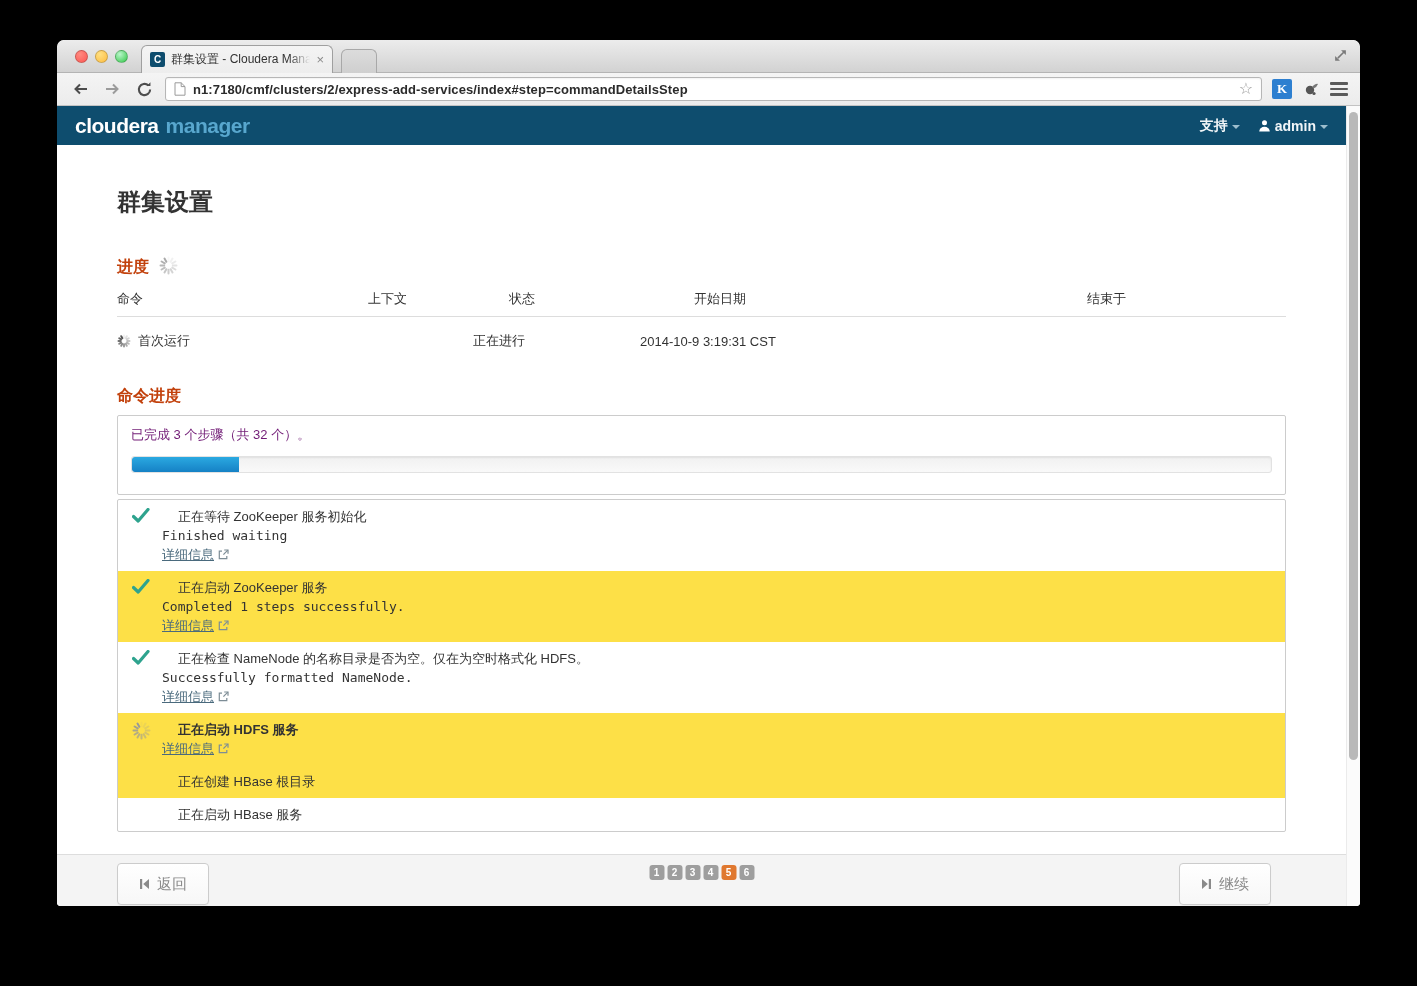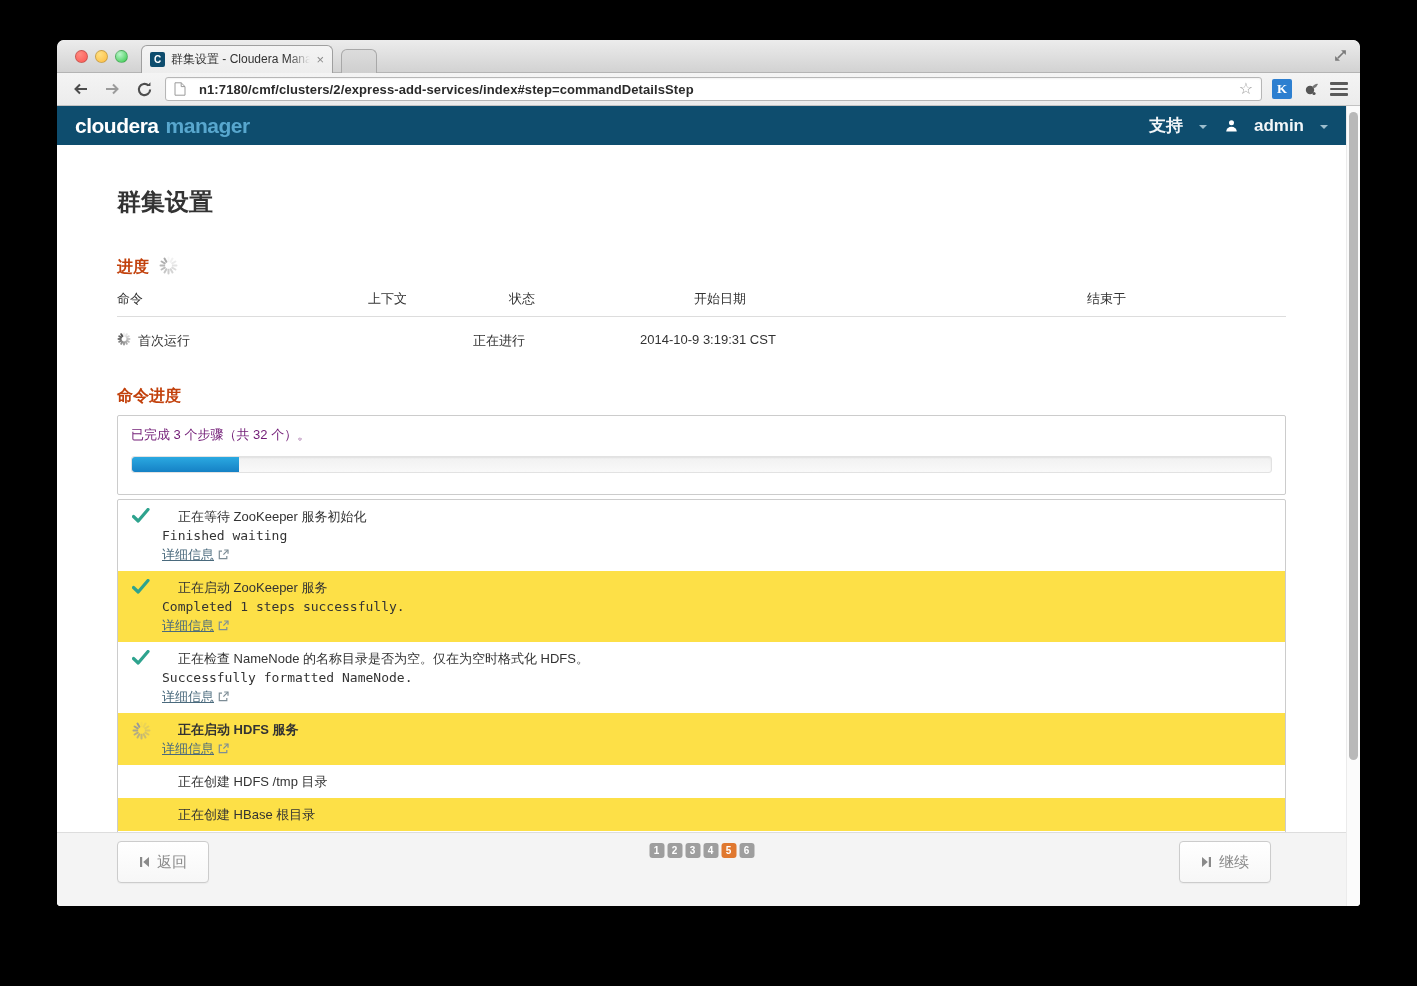--- a/index.html
+++ b/index.html
@@ -24,68 +24,68 @@
   .tab-close { font-size:13px; color:#8a8a8a; line-height:1; cursor:default; flex:0 0 auto; }
   .tab-stub { position:absolute; left:284px; top:9px; width:36px; height:24px; background:linear-gradient(180deg,#dcdcdc,#cfcfcf);
     border:1px solid #a8a8a8; border-bottom:none; border-radius:6px 6px 0 0; }
   .expand-btn { position:absolute; right:12px; top:8px; }
 
   
   .toolbar { height:33px; background:linear-gradient(180deg,#f4f4f4,#ececec); border-bottom:1px solid #c3c3c3;
     display:flex; align-items:center; padding:0 12px; gap:10px; }
   .navbtn { display:flex; align-items:center; justify-content:center; width:22px; height:22px; }
   .urlbar { flex:1; height:24px; background:#fff; border:1px solid #b6b6b6; border-radius:3px;
-    display:flex; align-items:center; padding:0 8px; gap:13px; box-shadow:inset 0 1px 2px rgba(0,0,0,.06); }
+    display:flex; align-items:center; padding:0 8px; gap:7px; box-shadow:inset 0 1px 2px rgba(0,0,0,.06); }
   .url-text { font-size:13px; color:#2b2b2b; white-space:nowrap; overflow:hidden; flex:1; font-weight:bold; letter-spacing:.1px; }
   .star { font-size:16px; color:#9a9a9a; line-height:1; }
   .ext-k { width:20px; height:20px; background:#2D7FD0; border-radius:2px; color:#fff; font-size:13px; font-weight:bold;
     font-family:"Liberation Serif",serif; display:flex; align-items:center; justify-content:center; }
   .hamburger { display:flex; flex-direction:column; gap:3px; width:18px; }
   .hamburger i { display:block; height:2.5px; background:#5a5a5a; border-radius:1px; }
 
   
   .page { position:relative; height:800px; background:#fff; }
   .appheader { position:absolute; left:0; top:0; right:14px; height:39px; background:#0E4D6E;
     display:flex; align-items:center; padding:0 18px; }
   .brand { display:flex; align-items:flex-end; font-weight:bold; letter-spacing:-.5px; cursor:default; }
   .brand .b1 { color:#fff; font-size:21px; }
   .brand .b2 { color:#58A7CE; font-size:21px; margin-left:7px; }
   .header-right { margin-left:auto; display:flex; align-items:center; gap:18px; }
-  .header-link { color:#f2f6f8; font-size:17px; font-weight:bold; display:flex; align-items:center; gap:16px; }
+  .header-link { color:#f2f6f8; font-size:14px; font-weight:bold; display:flex; align-items:center; gap:4px; }
   .caret { width:0; height:0; border-left:4px solid transparent; border-right:4px solid transparent; border-top:4px solid #9dbecd; margin-top:2px; }
 
   
   .content { position:absolute; left:0; top:39px; right:14px; bottom:58px; overflow:hidden; background:#fff; padding:0 60px; }
   .page-title { margin-top:41px; font-size:24px; font-weight:bold; color:#333; }
   .section-h { margin-top:38px; font-size:16px; font-weight:bold; color:#c2410c; display:flex; align-items:center; gap:10px; }
 
   .cmd-table { margin-top:11px; }
   .tbl-head { display:grid; grid-template-columns:233px 123px 167px 375px auto; border-bottom:1px solid #ddd; padding-bottom:8px;gap:18px; }
   .tbl-head span { font-size:13px; color:#333; }
   .tbl-row { display:grid; grid-template-columns:233px 123px 167px 375px auto; padding:15px 0 12px; }
-  .tbl-row .cell { font-size:13px; color:#333; display:flex; gap:7px; }
+  .tbl-row .cell { font-size:13px; color:#333; display:flex; align-items:center; gap:7px; }
 
   .summary-box { margin-top:8px; border:1px solid #ccc; border-radius:2px; padding:10px 13px 0; height:80px; background:#fff; }
   .summary-text { font-size:13px; color:#701a75; }
   .pbar { margin-top:12px; height:17px; border:1px solid #e2e2e2; border-radius:3px;
     background:linear-gradient(180deg,#f1f1f1,#f9f9f9); box-shadow:inset 0 1px 2px rgba(0,0,0,.07); overflow:hidden; }
   .pbar-fill { height:100%; background:linear-gradient(180deg,#2BA9E1,#1581C5); border-radius:3px 0 0 3px; }
 
   .steps-box { margin-top:4px; border:1px solid #ccc; border-radius:2px; background:#fff; }
   .step-row { display:flex; padding:7px 14px; }
   .step-row.alt { background:#fde047; }
   .step-icon { width:30px; flex:0 0 30px; padding-top:1px; }
   .step-body { flex:1; }
   .step-title { font-size:13px; color:#333; line-height:19px;margin-left:16px; }
   .step-row.active .step-title { font-weight:bold; }
   .step-detail { font-family:"DejaVu Sans Mono",monospace; font-size:13px; color:#333; line-height:19px; }
   .step-link { font-size:13px; color:#4A6A7D; text-decoration:underline; line-height:19px; display:inline-flex; align-items:center; gap:4px; cursor:pointer; }
 
   
-  .wizard-footer { position:absolute; left:0; right:14px; bottom:0; height:74px; background:#f4f4f4; border-top:1px solid #ddd; }
+  .wizard-footer { position:absolute; left:0; right:14px; bottom:0; height:52px; background:#f4f4f4; border-top:1px solid #ddd; }
   .btn { position:absolute; top:8px; height:42px; min-width:92px; background:linear-gradient(180deg,#fff,#f7f7f7);
     border:1px solid #ccc; border-radius:4px; display:flex; align-items:center; justify-content:center; gap:7px;
     font-size:15px; color:#8a8a8a; box-shadow:0 1px 1px rgba(0,0,0,.04); cursor:pointer; }
   .btn-back { left:60px; }
   .btn-continue { right:75px; }
   .pager { position:absolute; left:50%; top:10px; transform:translateX(-50%); display:flex; gap:3px; }
   .page-badge { min-width:15px; height:15px; padding:0 2px; background:#9E9E9E; border-radius:3px; color:#fff;
     font-size:10px; font-weight:bold; display:flex; align-items:center; justify-content:center; cursor:pointer; }
   .page-badge.active { background:#E0782F; }
 
@@ -309,26 +309,20 @@
                   <rect x="8.5" y="0.5" width="2" height="5.7" rx="1" fill="#999" opacity="1" transform="rotate(330 9.5 9.5)"></rect>
                 </svg></span></span>
             <div class="step-body"><div class="step-title">正在启动 HDFS 服务</div><a class="step-link">详细信息 <span style="display:inline-flex">
                   <svg width="11" height="11" viewBox="0 0 11 11" stroke="#7d8d96" stroke-width="1.2" fill="none">
                     <path d="M4 2.2 H1.3 V9.7 H8.8 V7"></path>
                     <path d="M6.2 1 h3.8 v3.8"></path>
                     <path d="M9.8 1.2 L5.4 5.6"></path>
                   </svg>
                 </span></a></div>
           </div>
-          <div class="step-row">
-            <span class="step-icon"></span>
-            <div class="step-body">
-              <div class="step-title">正在创建 HDFS /tmp 目录</div>
-            </div>
-          </div>
           <div class="step-row alt">
             <span class="step-icon"></span>
             <div class="step-body">
               <div class="step-title">正在创建 HBase 根目录</div>
             </div>
           </div>
           <div class="step-row">
             <span class="step-icon"></span>
             <div class="step-body">
               <div class="step-title">正在启动 HBase 服务</div>

